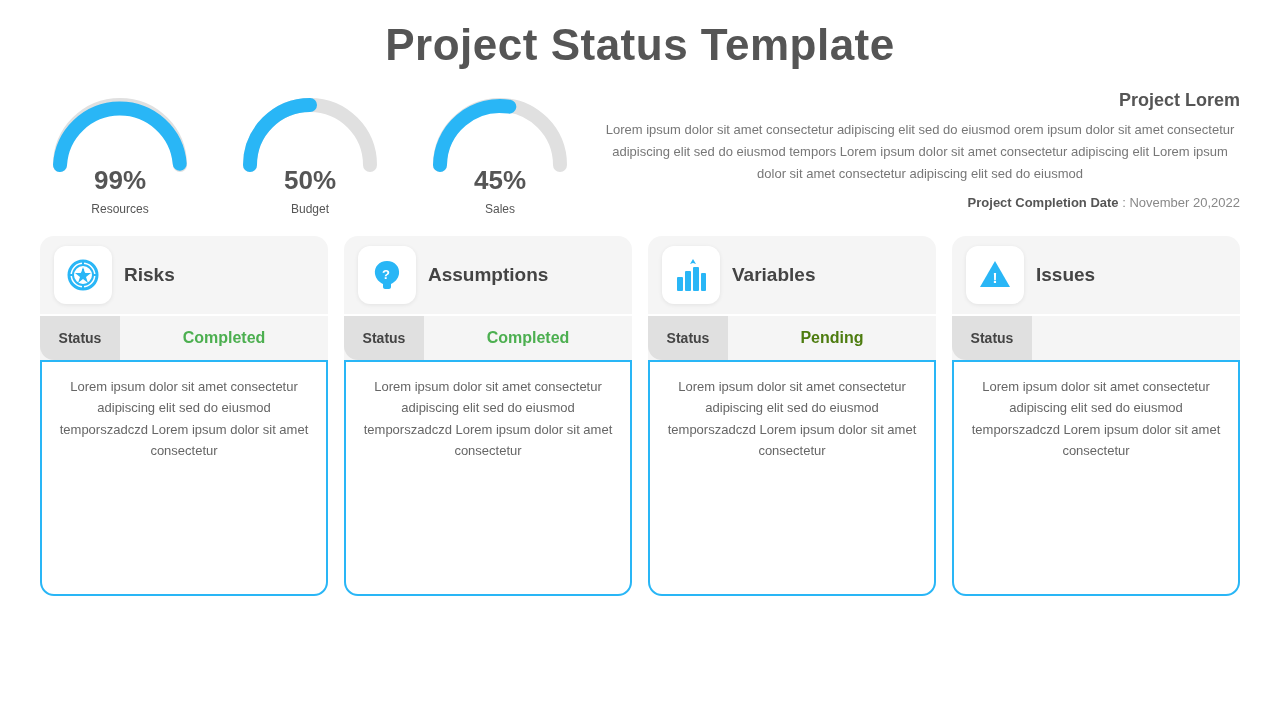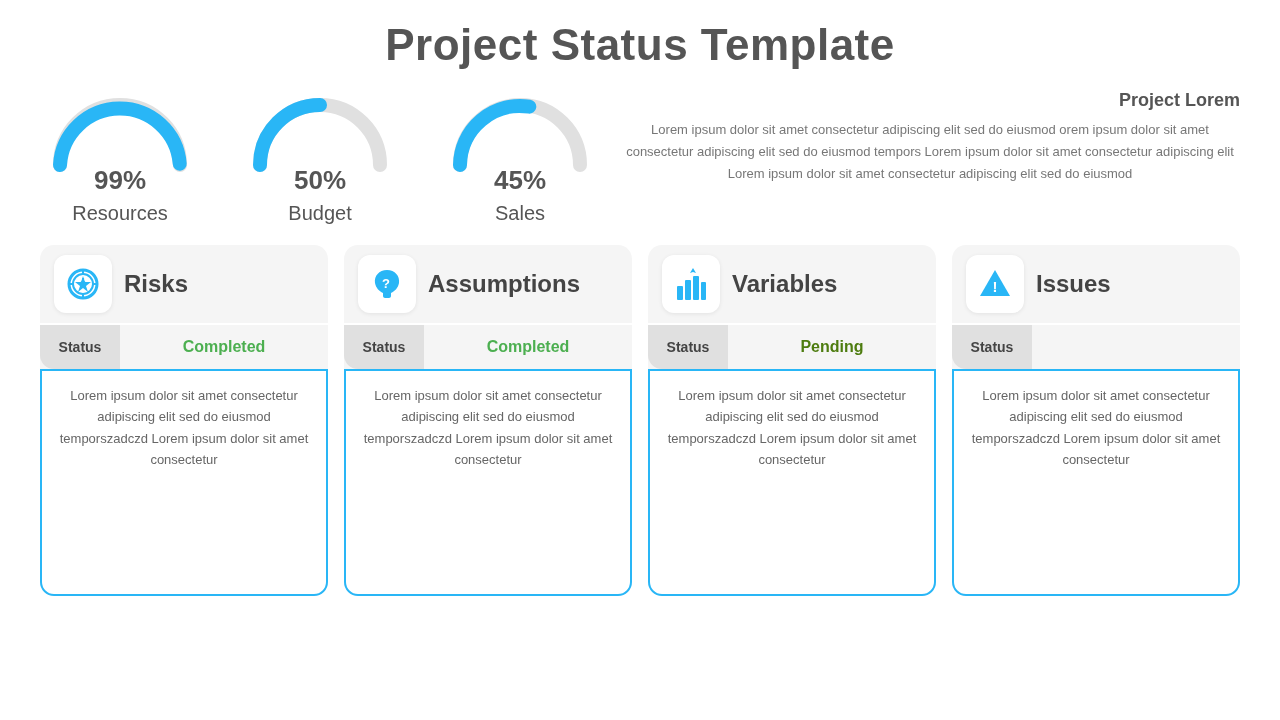--- a/index.html
+++ b/index.html
@@ -28,39 +28,39 @@
     .top-section {
       display: flex;
       flex-direction: row;
       align-items: flex-start;
       gap: 20px;
       margin-bottom: 20px;
     }
     .gauges-area {
       display: flex;
       flex-direction: row;
-      gap: 40px;
+      gap: 30px;
       align-items: center;
       flex: 0 0 auto;
     }
     .gauge-item {
       display: flex;
       flex-direction: column;
       align-items: center;
       width: 160px;
     }
     .gauge-label-val {
       font-size: 26px;
       font-weight: 700;
       color: #555;
       text-align: center;
       margin-top: -10px;
     }
     .gauge-label-name {
-      font-size: 20px;
+      font-size: 12px;
       color: #555;
       text-align: center;
       font-weight: 500;
       margin-top: 6px;
     }
     .brief-section {
       flex: 1;
       text-align: right;
       padding-top: 10px;
     }
@@ -112,21 +112,21 @@
       height: 58px;
       background: #fff;
       border-radius: 12px;
       display: flex;
       align-items: center;
       justify-content: center;
       flex-shrink: 0;
       box-shadow: 0 1px 4px rgba(0,0,0,0.08);
     }
     .card-header-label {
-      font-size: 24px;
+      font-size: 19px;
       font-weight: 600;
       color: #444;
     }
     .card-status-row {
       display: flex;
       background: #f5f5f5;
       border-radius: 0;
       margin-top: 2px;
       min-height: 44px;
       overflow: hidden;
@@ -208,20 +208,23 @@
           <path d="M 15 85 A 60 60 0 0 1 84.3 26.7" fill="none" stroke="#29b6f6" stroke-width="14" stroke-linecap="round"></path>
         </svg>
         <div class="gauge-label-val">45%</div>
         <div class="gauge-label-name">Sales</div>
       </div>
     </div>
 
     <div class="brief-section">
       <div class="brief-title">Project Lorem</div>
       <div class="brief-text">Lorem ipsum dolor sit amet consectetur adipiscing elit sed do eiusmod orem ipsum dolor sit amet consectetur adipiscing elit sed do eiusmod tempors Lorem ipsum dolor sit amet consectetur adipiscing elit  Lorem ipsum dolor sit amet consectetur adipiscing elit sed do eiusmod</div>
+      <div class="brief-date">
+        <strong>Project  Completion Date</strong> : <span>November 20,2022</span>
+      </div>
     </div>
   </div>
 
   <div class="cards-section">
 
     <div class="card-col">
       <div class="card-header">
         <div class="card-icon-box">
           <svg width="36" height="36" viewBox="0 0 36 36">
             <circle cx="18" cy="18" r="14" fill="none" stroke="#29b6f6" stroke-width="3"></circle>

